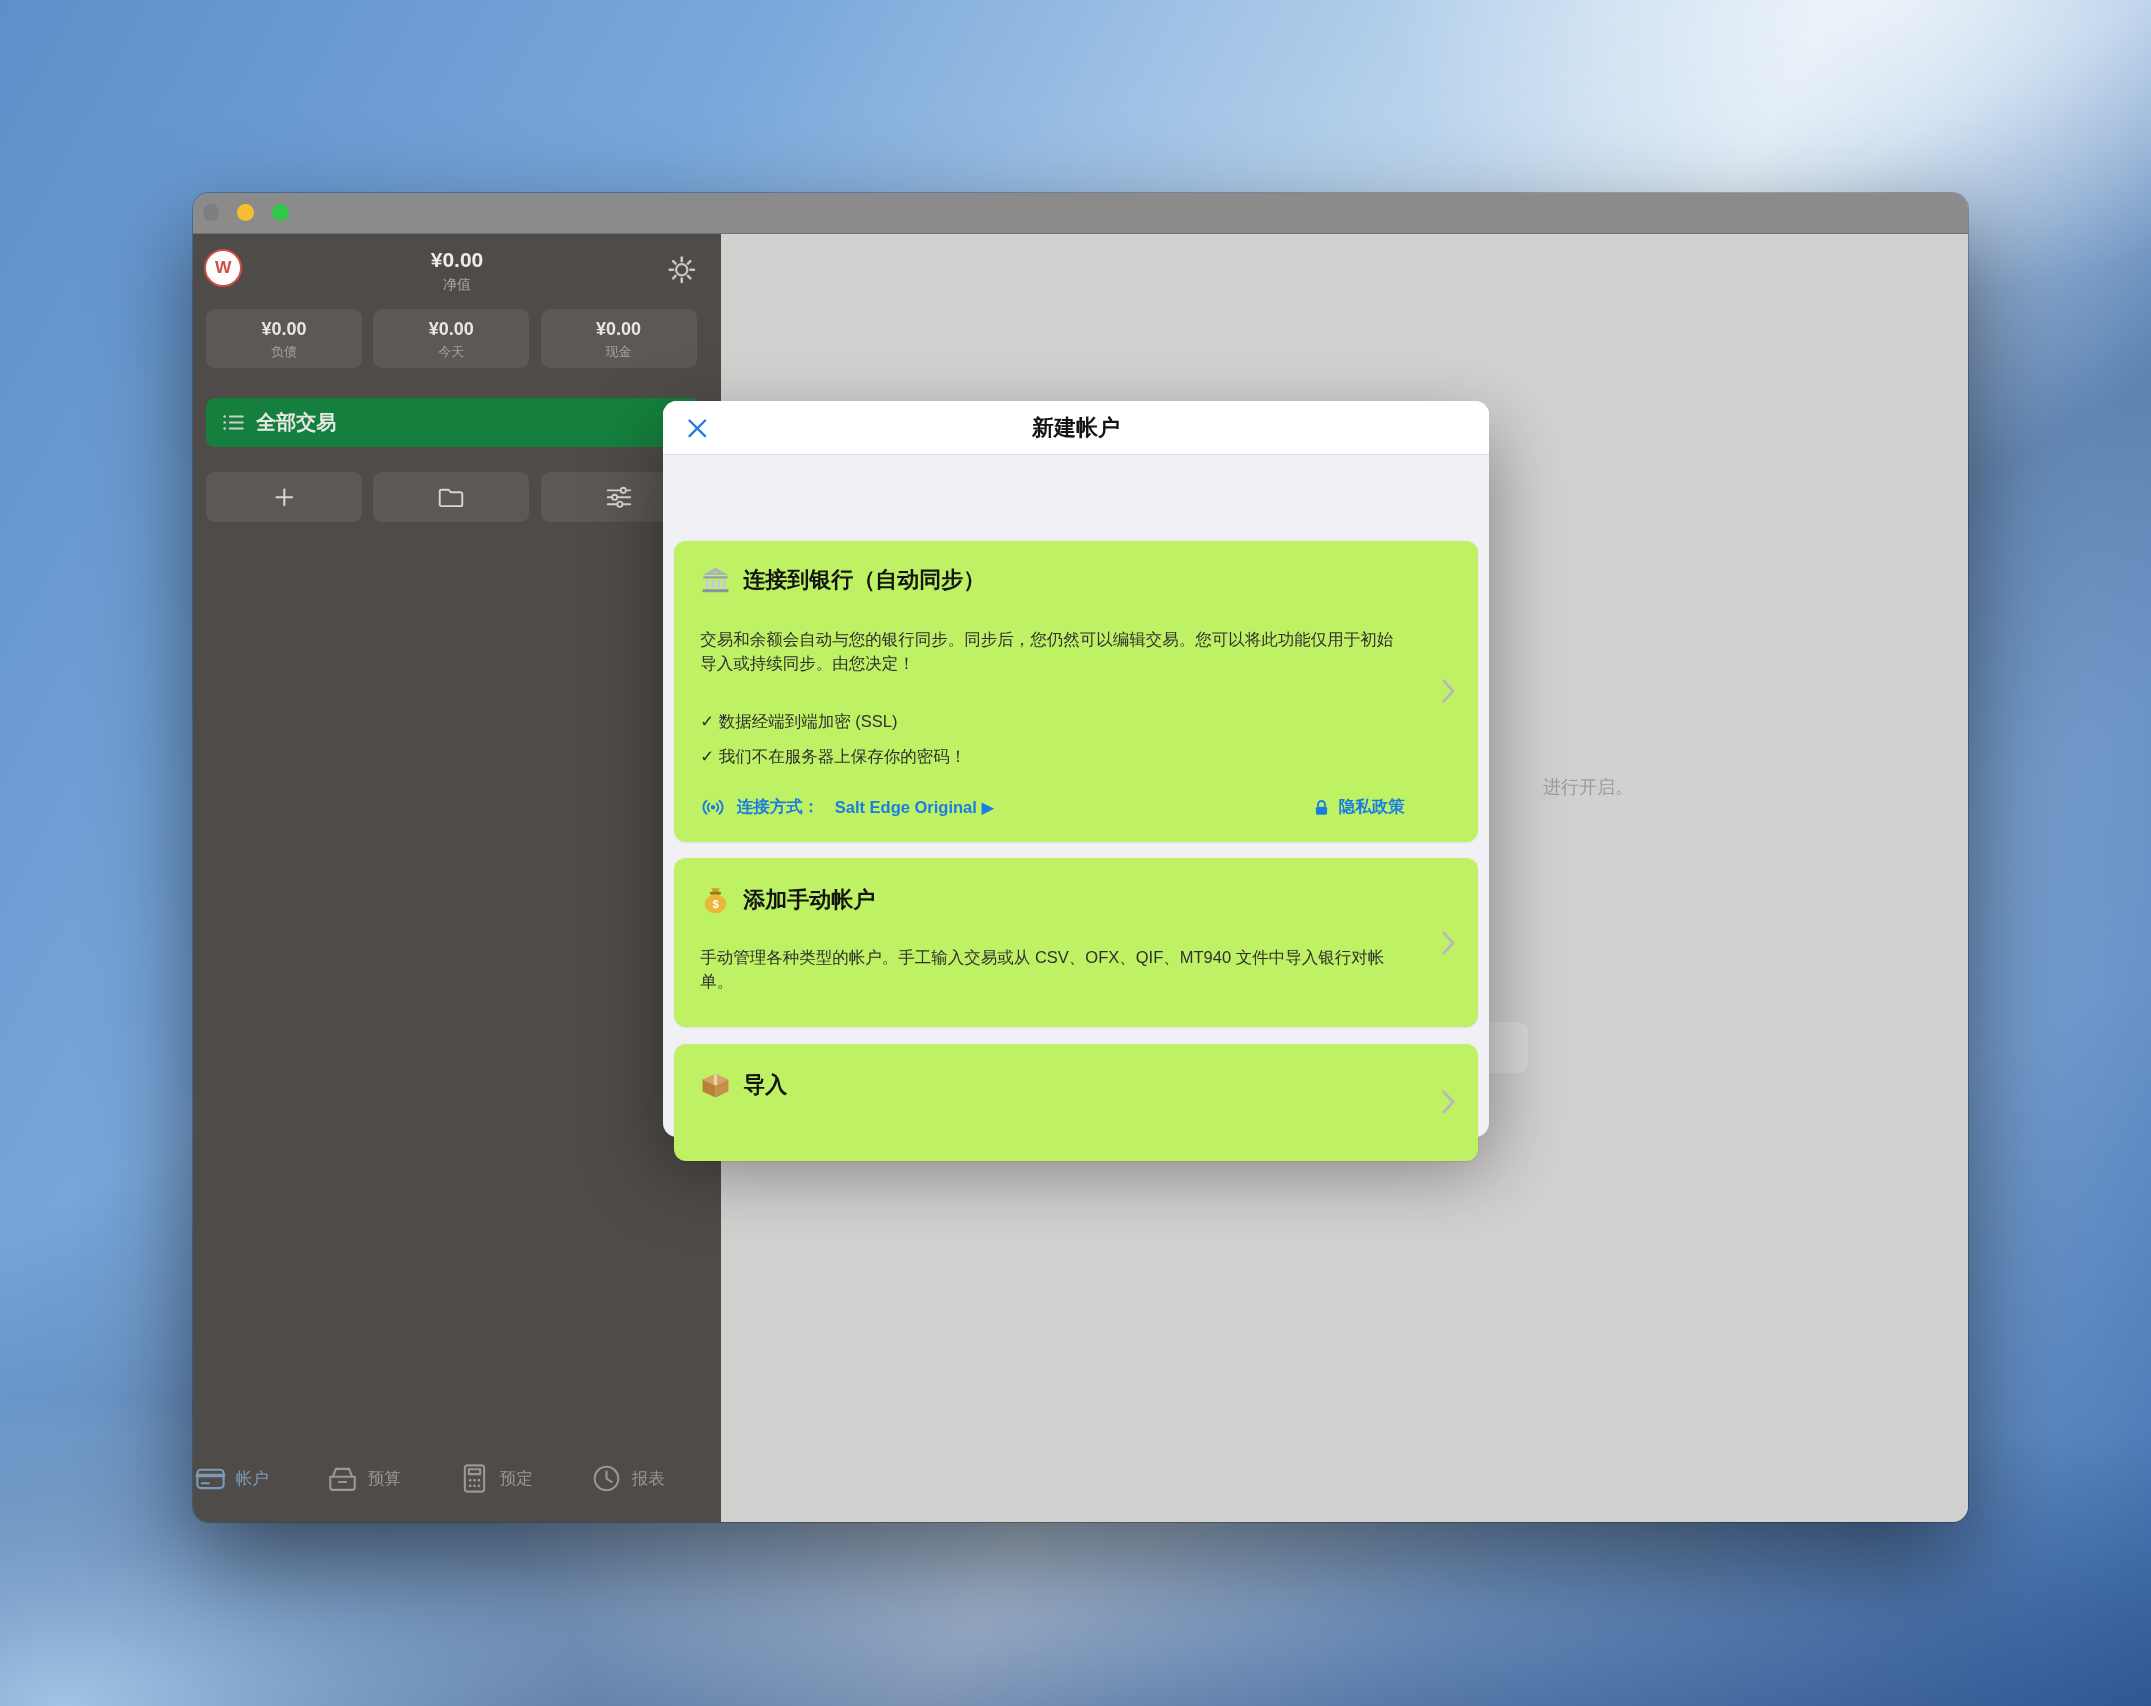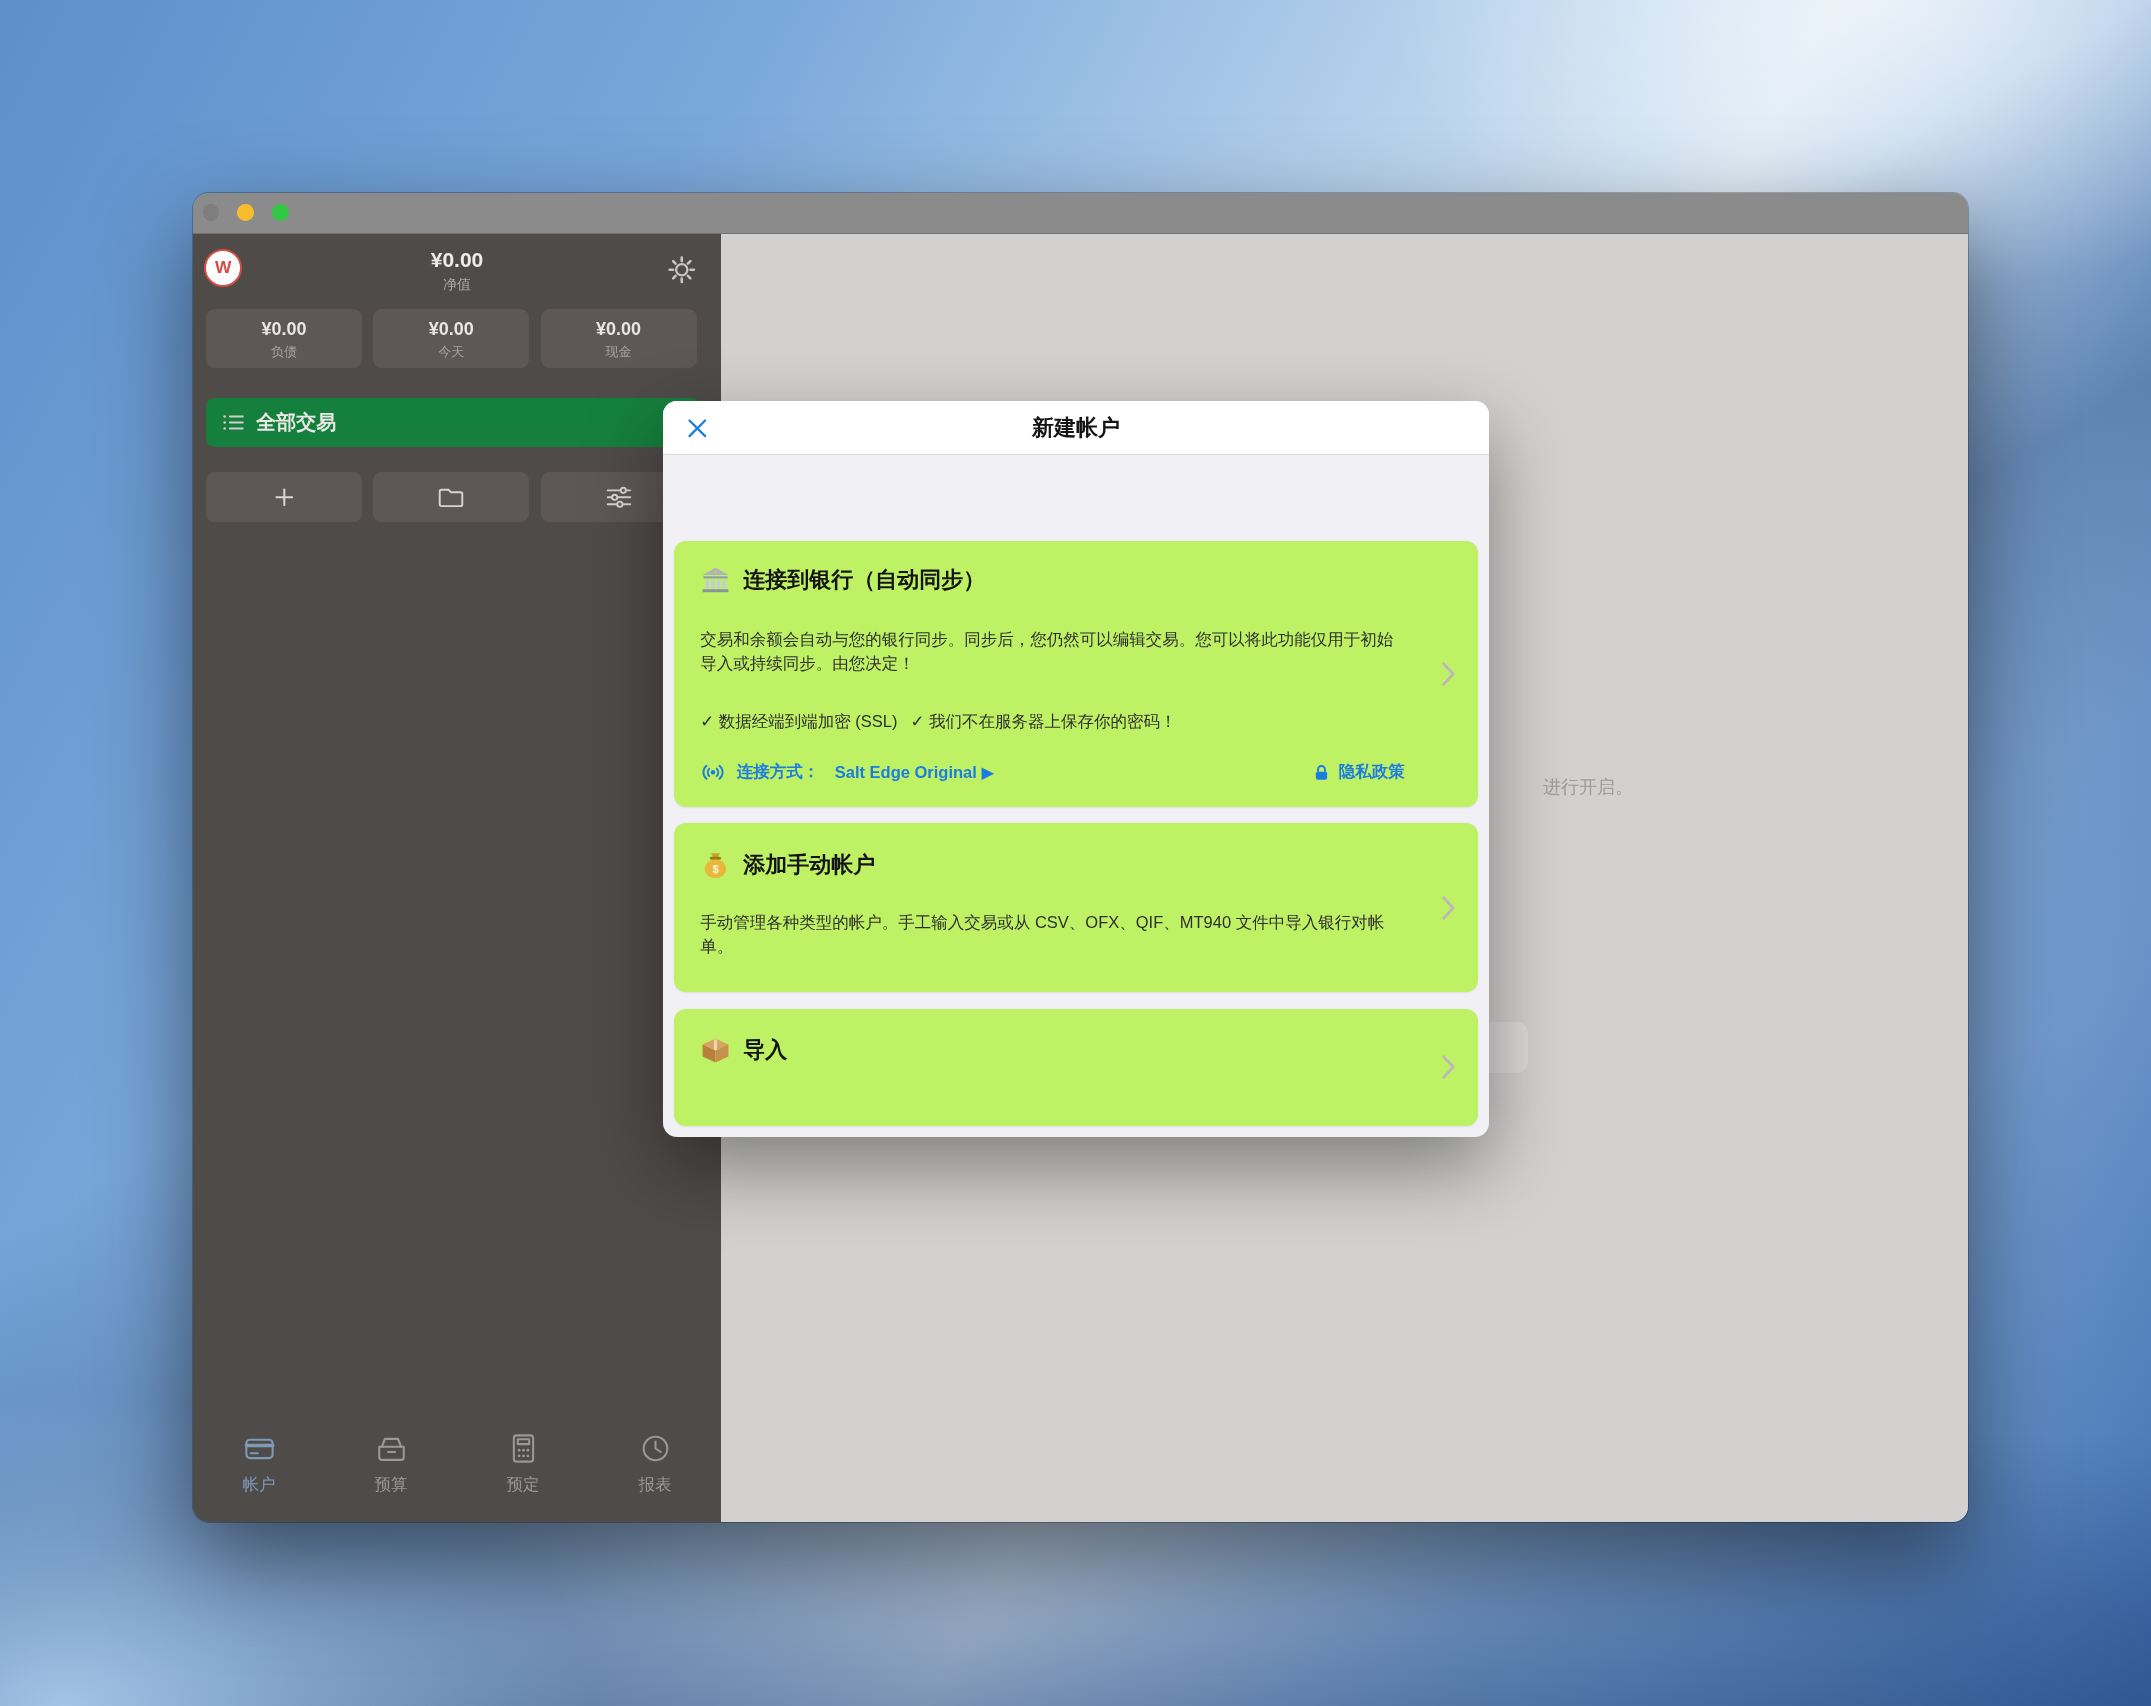--- a/index.html
+++ b/index.html
@@ -51,21 +51,21 @@
   .sb-alltrans {
     position:absolute; left:13px; top:164px; width:494px; height:49px;
     background:#15803d; border-radius:8.7px; display:flex; align-items:center;
     padding:0 15.6px; gap:12px; color:#eae8e6; font-size:20px; font-weight:bold;
   }
   .sb-actions { position:absolute; left:13px; top:238px; display:flex; gap:11.3px; }
   .act { width:156px; height:50px; background:#5d5855; border-radius:8.7px;
     display:flex; align-items:center; justify-content:center; color:#d8d5d2; cursor:pointer; }
 
   .sb-tabbar { position:absolute; left:0; bottom:26px; width:528px; display:flex; }
-  .tab { width:132px; display:flex; flex-direction:column; align-items:center; gap:7.8px;
+  .tab { width:132px; display:flex; align-items:center; gap:7.8px;
     color:#9a9794; font-size:16.5px; cursor:pointer; }
   .tab.active { color:#7d9ab9; }
 
   
   .content { position:absolute; left:528px; top:41px; right:0; bottom:0; background:#d2d1d0; }
   .partial-text { position:absolute; left:822px; top:541px; font-size:18px; color:#9b9b9a; }
   .dimmed-btn { position:absolute; left:706px; top:788px; width:101px; height:51px;
     background:#dcdbda; border-radius:10.4px; }
 
   
@@ -87,21 +87,21 @@
     position:relative; background:#bef264; border-radius:12px;
     box-shadow:0 0.9px 1.7px rgba(0,0,0,.07);
     padding:24px 73px 23.5px 26px; cursor:pointer;
   }
   .card.simple { padding:26px 73px 33px 26px; }
   .card.simple:last-child { padding-bottom:60px; }
   .card-title-row { display:flex; align-items:center; gap:12px; }
   .card-title { font-size:22px; font-weight:bold; color:#141414; }
   .card-desc { margin-top:33px; font-size:16.5px; line-height:1.45; color:#2f2f2f; }
   .card.simple .card-desc { margin-top:31px; }
-  .bullets { margin-top:35px; display:flex; flex-direction:row; gap:13px; font-size:16.5px; color:#2f2f2f; }
+  .bullets { margin-top:35px; display:flex; flex-direction:column; gap:13px; font-size:16.5px; color:#2f2f2f; }
   .connect-row { margin-top:28px; display:flex; align-items:center; justify-content:space-between; }
   .connect-left { display:flex; align-items:center; gap:10.4px; }
   .blue { color:#1d7ce2; font-weight:bold; font-size:16.5px; }
   .provider { margin-left:5.2px; cursor:pointer; }
   .connect-right { display:flex; align-items:center; gap:7.8px; cursor:pointer; }
   .chevron { position:absolute; right:21px; top:50%; transform:translateY(-50%); line-height:0; }
   .ic { line-height:0; }
 </style>
 </head>
 <body>

